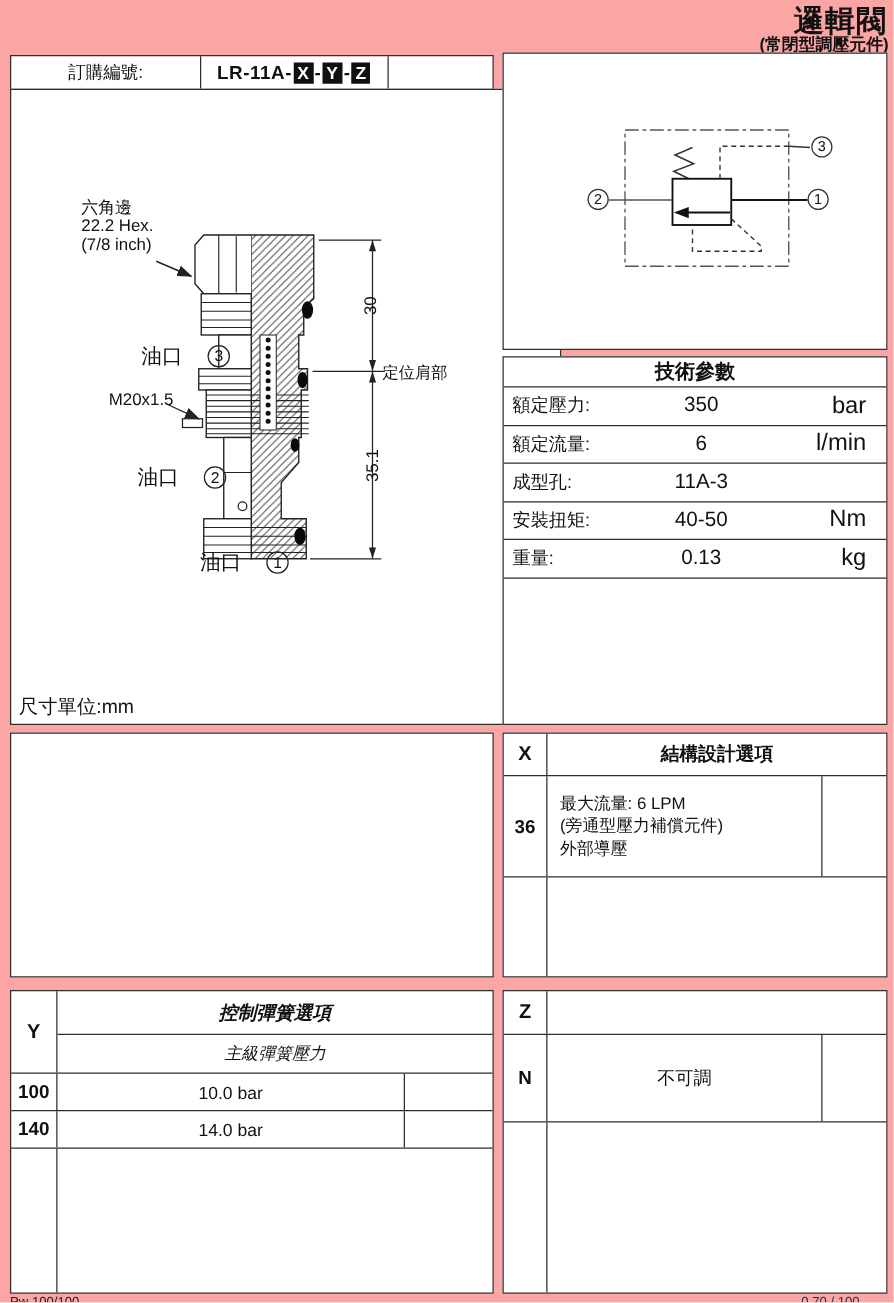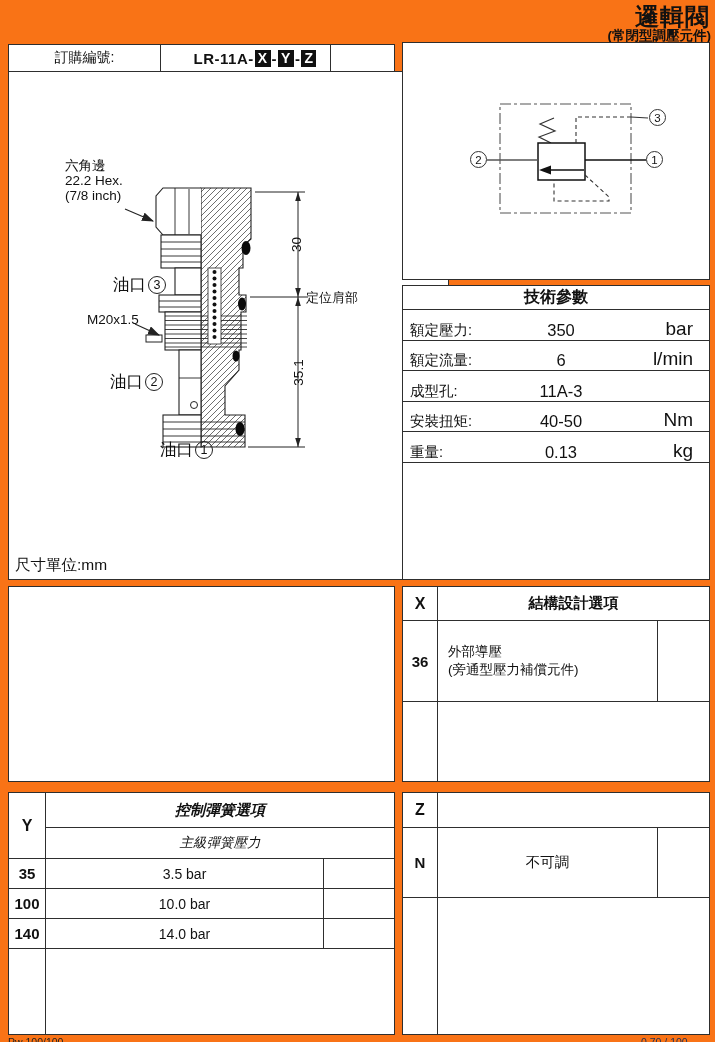--- a/index.html
+++ b/index.html
@@ -1,49 +1,49 @@
 <!DOCTYPE html>
 <html><head>
 <meta charset="utf-8">
 <style>
   * { margin:0; padding:0; box-sizing:border-box; }
   html,body { background:#fff; }
   body { font-family:"Liberation Sans","DejaVu Sans",sans-serif; color:#111; }
-  .page { position:relative; width:715px; height:1042px; background:#f97316; overflow:hidden; }
+  .page { position:relative; width:715px; height:1042px; background:#fca5a5; overflow:hidden; }
 
   
   .title { position:absolute; top:1px; right:5px; font-size:24px; font-weight:bold; letter-spacing:1px; }
   .subtitle { position:absolute; top:27px; right:4px; font-size:13.5px; font-weight:bold; }
 
   
   .box { position:absolute; border:1.4px solid #2e2e2e; background:#fff; }
 
   
-  .order { left:8px; top:44px; width:387px; height:28px; display:flex;gap:20px; }
+  .order { left:8px; top:44px; width:387px; height:28px; display:flex; }
   .order-label-cell { width:152px; border-right:1.3px solid #2e2e2e; display:flex; align-items:center; justify-content:center; font-size:14px; }
   .order-model-cell { width:150px; border-right:1.3px solid #2e2e2e; display:flex; align-items:center; justify-content:center; font-size:15px; font-weight:bold; letter-spacing:0.5px; }
   .badge { display:inline-block; background:#101010; color:#fff; padding:0 3px; margin:0 1px; line-height:17px; font-size:14px; }
 
   
   .drawing { left:8px; top:71px; width:441px; height:509px; }
   .drawing svg { position:absolute; left:0; top:0; }
   .dlabel { position:absolute; font-size:13.5px; line-height:1.12; color:#111; }
-  .port { position:absolute; display:flex; align-items:center; gap:2px; font-size:16.5px; }
+  .port { position:absolute; display:flex; align-items:center; gap:20px; font-size:16.5px; }
   .pcirc { width:18px; height:18px; border:1.3px solid #222; border-radius:50%; display:flex; align-items:center; justify-content:center; font-size:12.5px; }
   .dim { position:absolute; font-size:13.5px; transform:rotate(-90deg); transform-origin:center; white-space:nowrap; }
   .units-note { position:absolute; left:6px; top:483px; font-size:15.5px; }
 
   
   .schem { left:402px; top:42px; width:308px; height:238px; }
   .scirc { position:absolute; width:17px; height:17px; border:1.3px solid #333; border-radius:50%; display:flex; align-items:center; justify-content:center; font-size:11.5px; background:#fff; }
 
   
   .tech { left:402px; top:285px; width:308px; height:295px; display:flex; flex-direction:column; }
   .tech-title { height:24px; border-bottom:1.3px solid #2e2e2e; display:flex; align-items:center; justify-content:center; font-weight:bold; font-size:16px; }
-  .tech-row { height:30.5px; border-bottom:1.3px solid #2e2e2e; display:flex; align-items:flex-end; }
+  .tech-row { height:30.5px; border-bottom:1.3px solid #2e2e2e; display:flex; align-items:center; }
   .tech-row .tl { width:100px; padding-left:7px; font-size:14.5px; }
   .tech-row .tv { flex:1; text-align:center; font-size:16.5px; }
   .tech-row .tu { width:90px; text-align:right; padding-right:16px; font-size:19px; }
 
   
   .opt-head { display:flex; border-bottom:1.3px solid #2e2e2e; }
   .code-cell { border-right:1.3px solid #2e2e2e; display:flex; align-items:center; justify-content:center; font-weight:bold; font-size:16px; }
   .opt-title { flex:1; display:flex; align-items:center; justify-content:center; font-weight:bold; font-size:15px; }
 
   
@@ -263,44 +263,40 @@
   <div class="box empty-left"></div>
 
   <div class="box xbox">
     <div class="opt-head">
       <div class="code-cell">X</div>
       <div class="opt-title">結構設計選項</div>
     </div>
     <div class="x-row">
       <div class="code-cell" style="width:35px; font-size:15px;">36</div>
       <div class="x-desc">
+        <div>最大流量: 6 LPM</div>
+        <div>(旁通型壓力補償元件)</div>
         <div>外部導壓</div>
-        <div>(旁通型壓力補償元件)</div>
       </div>
       <div class="x-small"></div>
     </div>
     <div class="x-empty">
         <div class="stub"></div>
       </div>
   </div>
 
   <div class="box ybox">
     <div class="y-head">
       <div class="code-cell">Y</div>
       <div class="y-head-right">
         <div class="y-title">控制彈簧選項</div>
         <div class="y-sub">主級彈簧壓力</div>
       </div>
     </div>
     <div class="y-row">
-      <div class="code-cell">35</div>
-      <div class="y-desc">3.5 bar</div>
-      <div class="y-small"></div>
-    </div>
-    <div class="y-row">
       <div class="code-cell">100</div>
       <div class="y-desc">10.0 bar</div>
       <div class="y-small"></div>
     </div>
     <div class="y-row">
       <div class="code-cell">140</div>
       <div class="y-desc">14.0 bar</div>
       <div class="y-small"></div>
     </div>
     <div class="y-empty">

